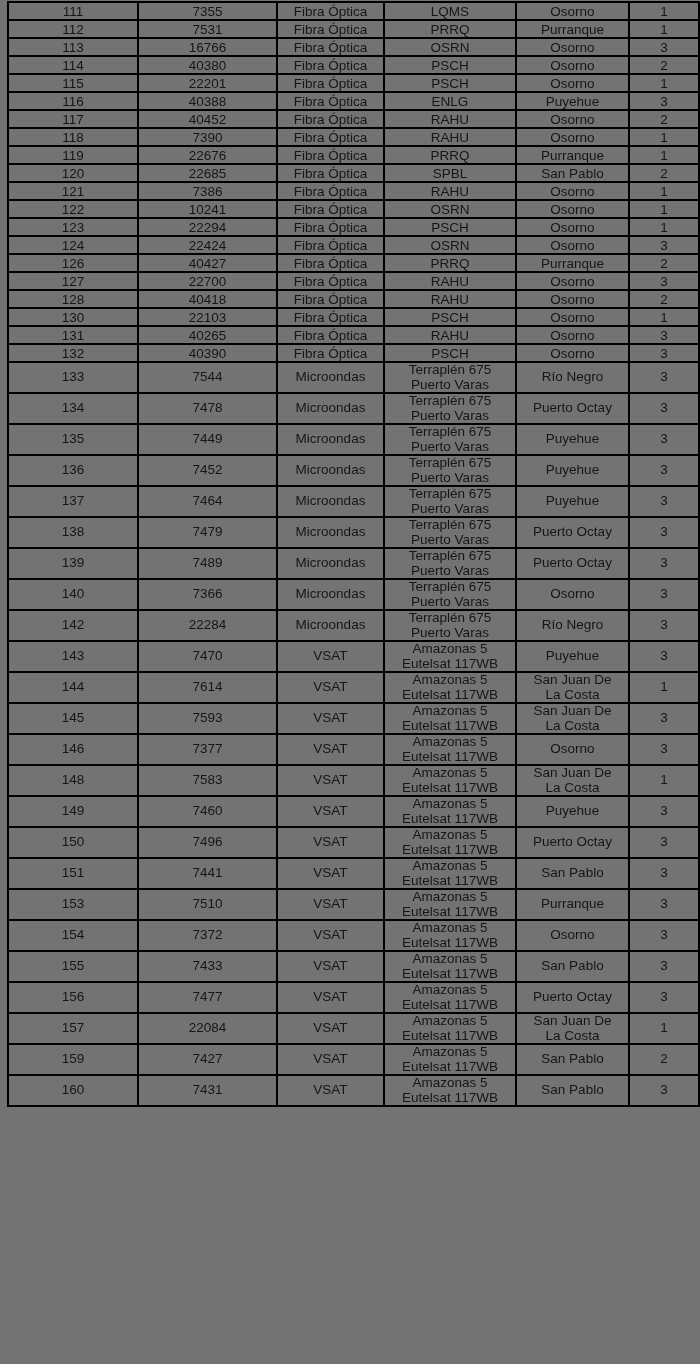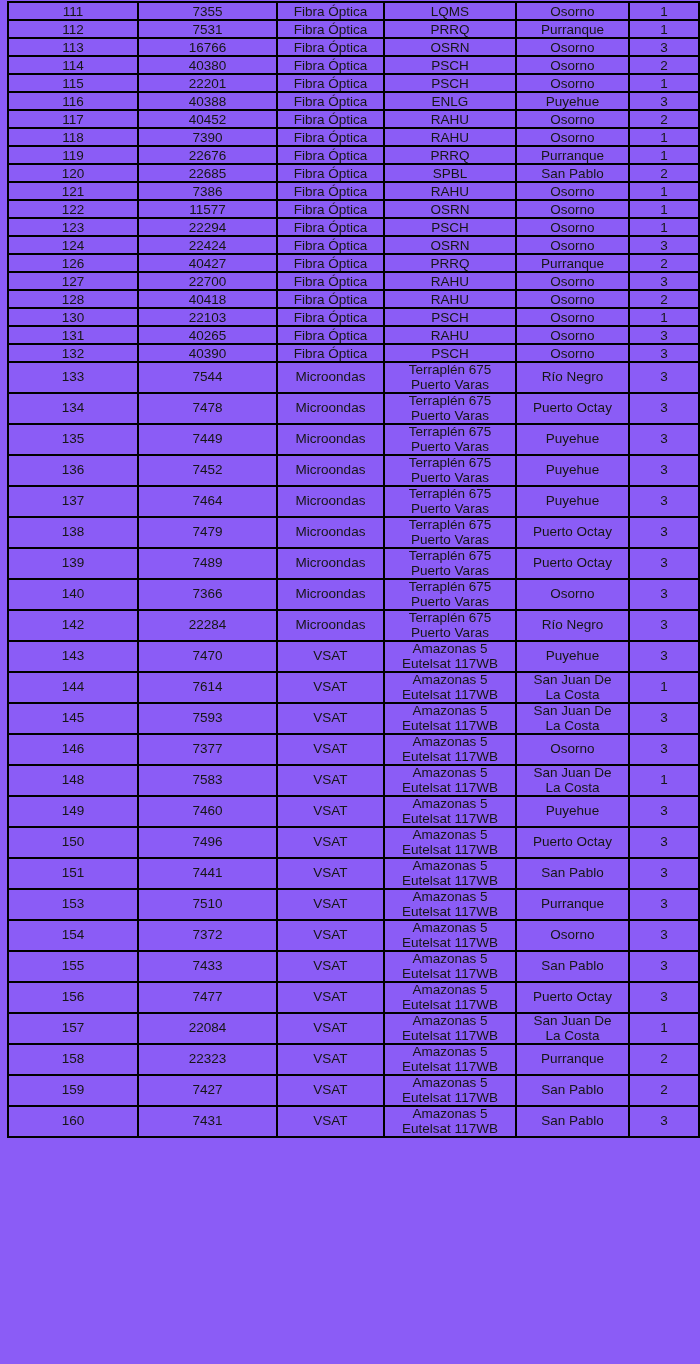--- a/index.html
+++ b/index.html
@@ -5,21 +5,21 @@
   html, body {
     margin: 0;
     padding: 0;
     background: #ffffff;
     font-family: "Liberation Sans", sans-serif;
   }
   .page {
     width: 700px;
     height: 1364px;
     overflow: hidden;
-    background: #8b5cf6;
+    background: #737373;
   }
   table.data-table {
     border-collapse: collapse;
     table-layout: fixed;
     margin: 1px 0 0 7px;
     width: 691px;
   }
   table.data-table td {
     border: 2px solid #000000;
     text-align: center;
@@ -132,21 +132,21 @@
         <tr class="single">
     <td>121</td>
     <td>7386</td>
     <td>Fibra Óptica</td>
     <td>RAHU</td>
     <td>Osorno</td>
     <td>1</td>
   </tr>
         <tr class="single">
     <td>122</td>
-    <td>11577</td>
+    <td>10241</td>
     <td>Fibra Óptica</td>
     <td>OSRN</td>
     <td>Osorno</td>
     <td>1</td>
   </tr>
         <tr class="single">
     <td>123</td>
     <td>22294</td>
     <td>Fibra Óptica</td>
     <td>PSCH</td>
@@ -403,29 +403,20 @@
   </tr>
         <tr class="double">
     <td>157</td>
     <td>22084</td>
     <td>VSAT</td>
     <td>Amazonas 5
 Eutelsat 117WB</td>
     <td>San Juan De
 La Costa</td>
     <td>1</td>
-  </tr>
-        <tr class="double">
-    <td>158</td>
-    <td>22323</td>
-    <td>VSAT</td>
-    <td>Amazonas 5
-Eutelsat 117WB</td>
-    <td>Purranque</td>
-    <td>2</td>
   </tr>
         <tr class="double">
     <td>159</td>
     <td>7427</td>
     <td>VSAT</td>
     <td>Amazonas 5
 Eutelsat 117WB</td>
     <td>San Pablo</td>
     <td>2</td>
   </tr>

